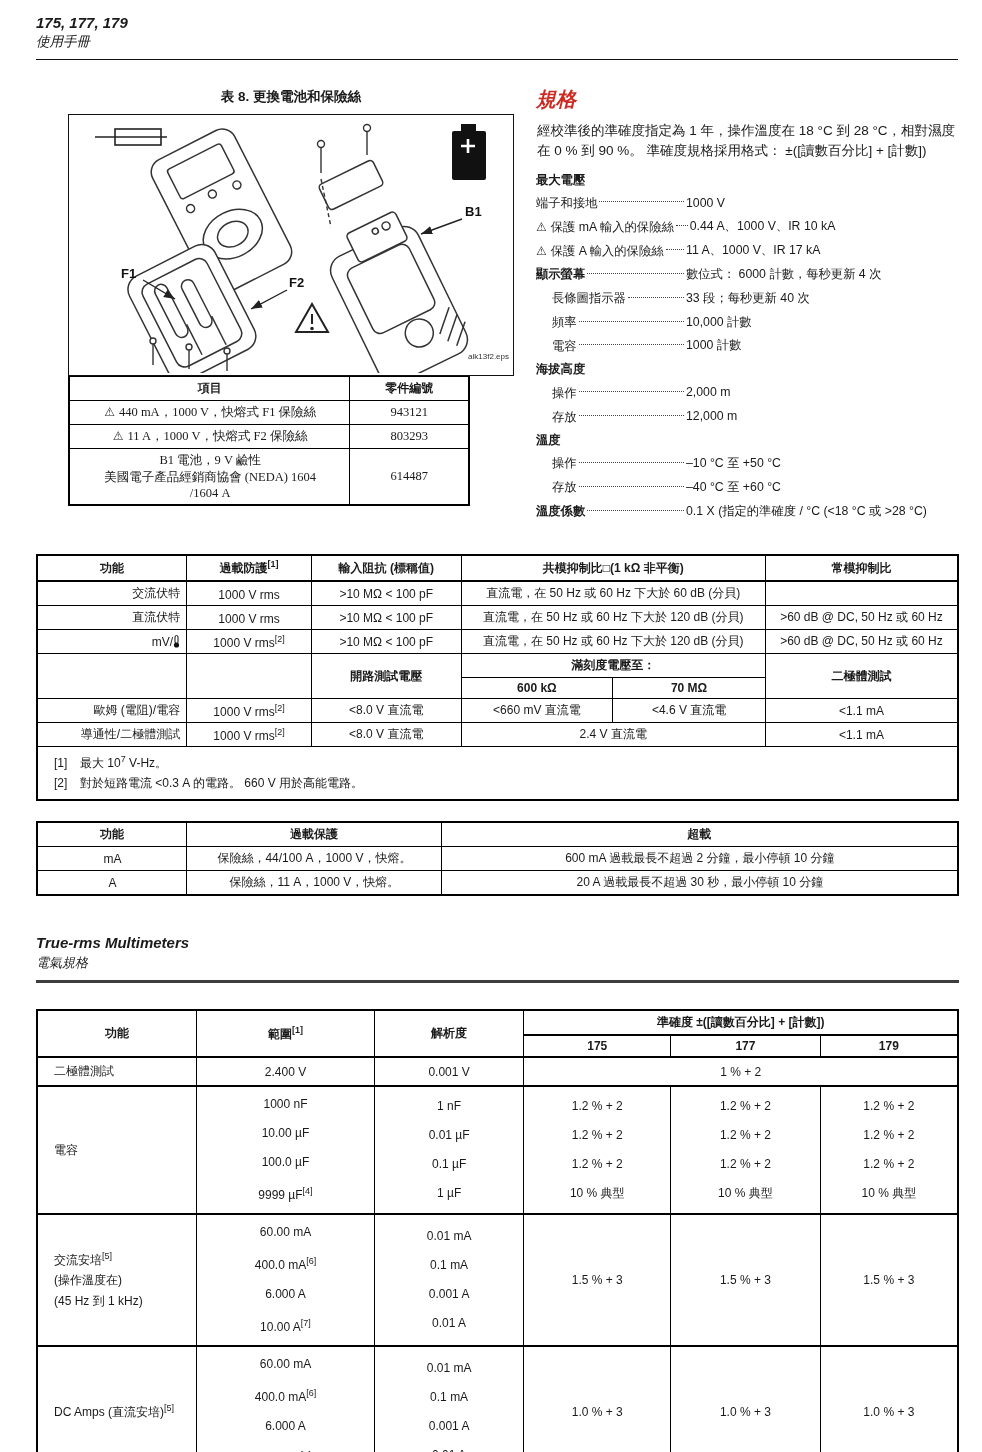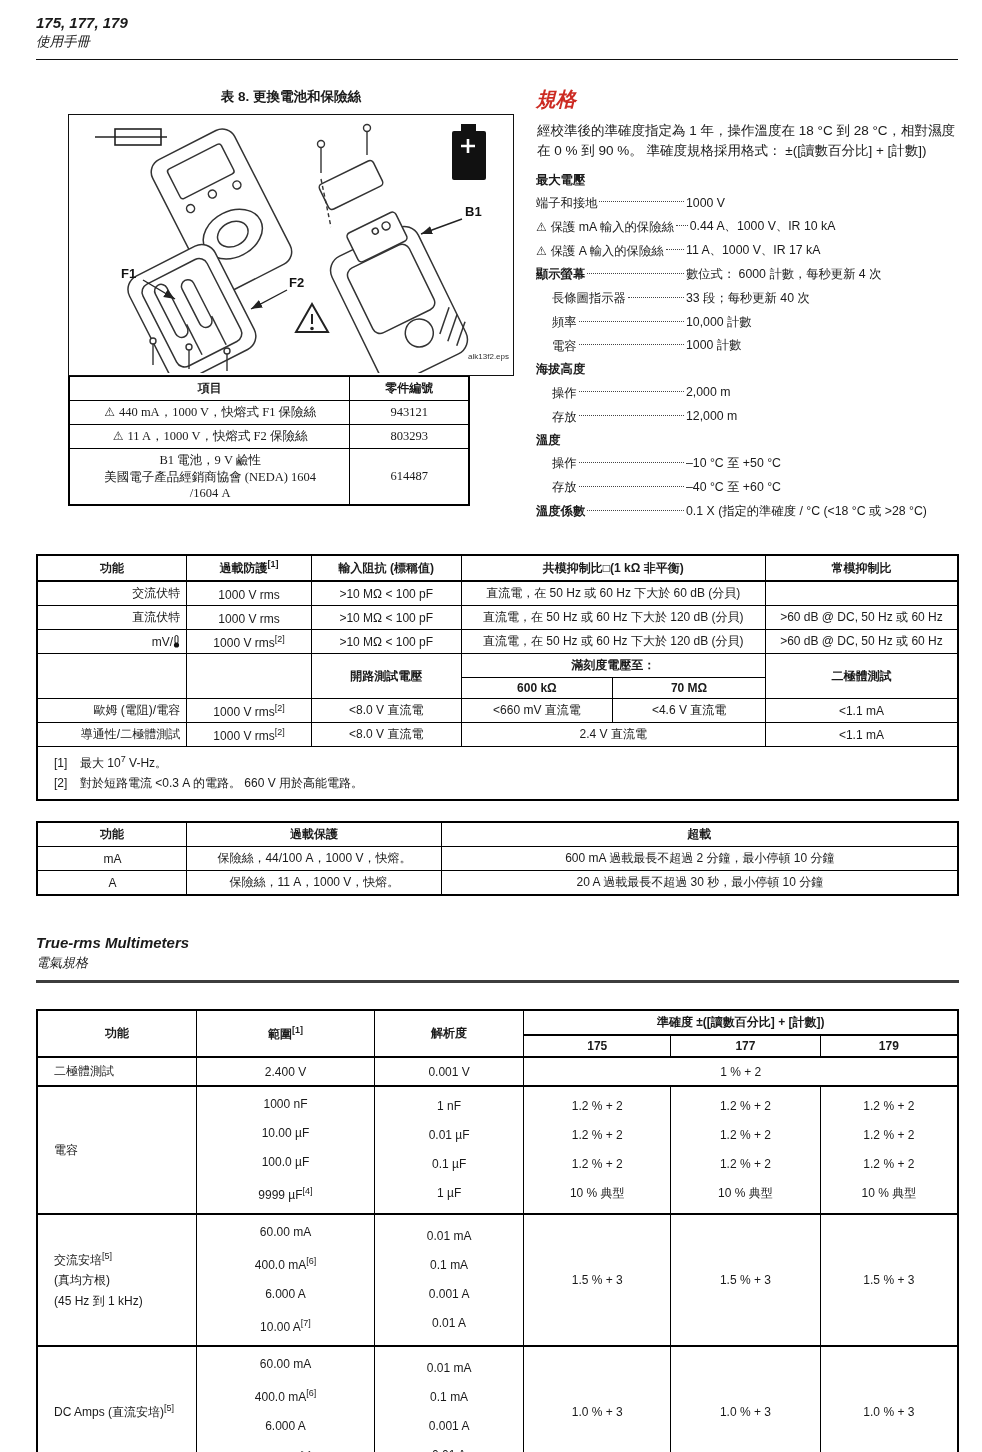--- a/index.html
+++ b/index.html
@@ -445,21 +445,21 @@
 10 % 典型</td>
       <td class="stack prewrap">1.2 % + 2
 1.2 % + 2
 1.2 % + 2
 10 % 典型</td>
     </tr>
 
     <tr>
       <td class="fn">
         <div><span>交流安培</span><sup>[5]</sup></div>
-        <div>(真均方根)</div>
+        <div>(操作溫度在)</div>
         <div>(45 Hz 到 1 kHz)</div>
       </td>
       <td class="stack">
         <div>60.00 mA</div>
         <div><span>400.0 mA</span><sup>[6]</sup></div>
         <div>6.000 A</div>
         <div><span>10.00 A</span><sup>[7]</sup></div>
       </td>
       <td class="stack prewrap">0.01 mA
 0.1 mA

